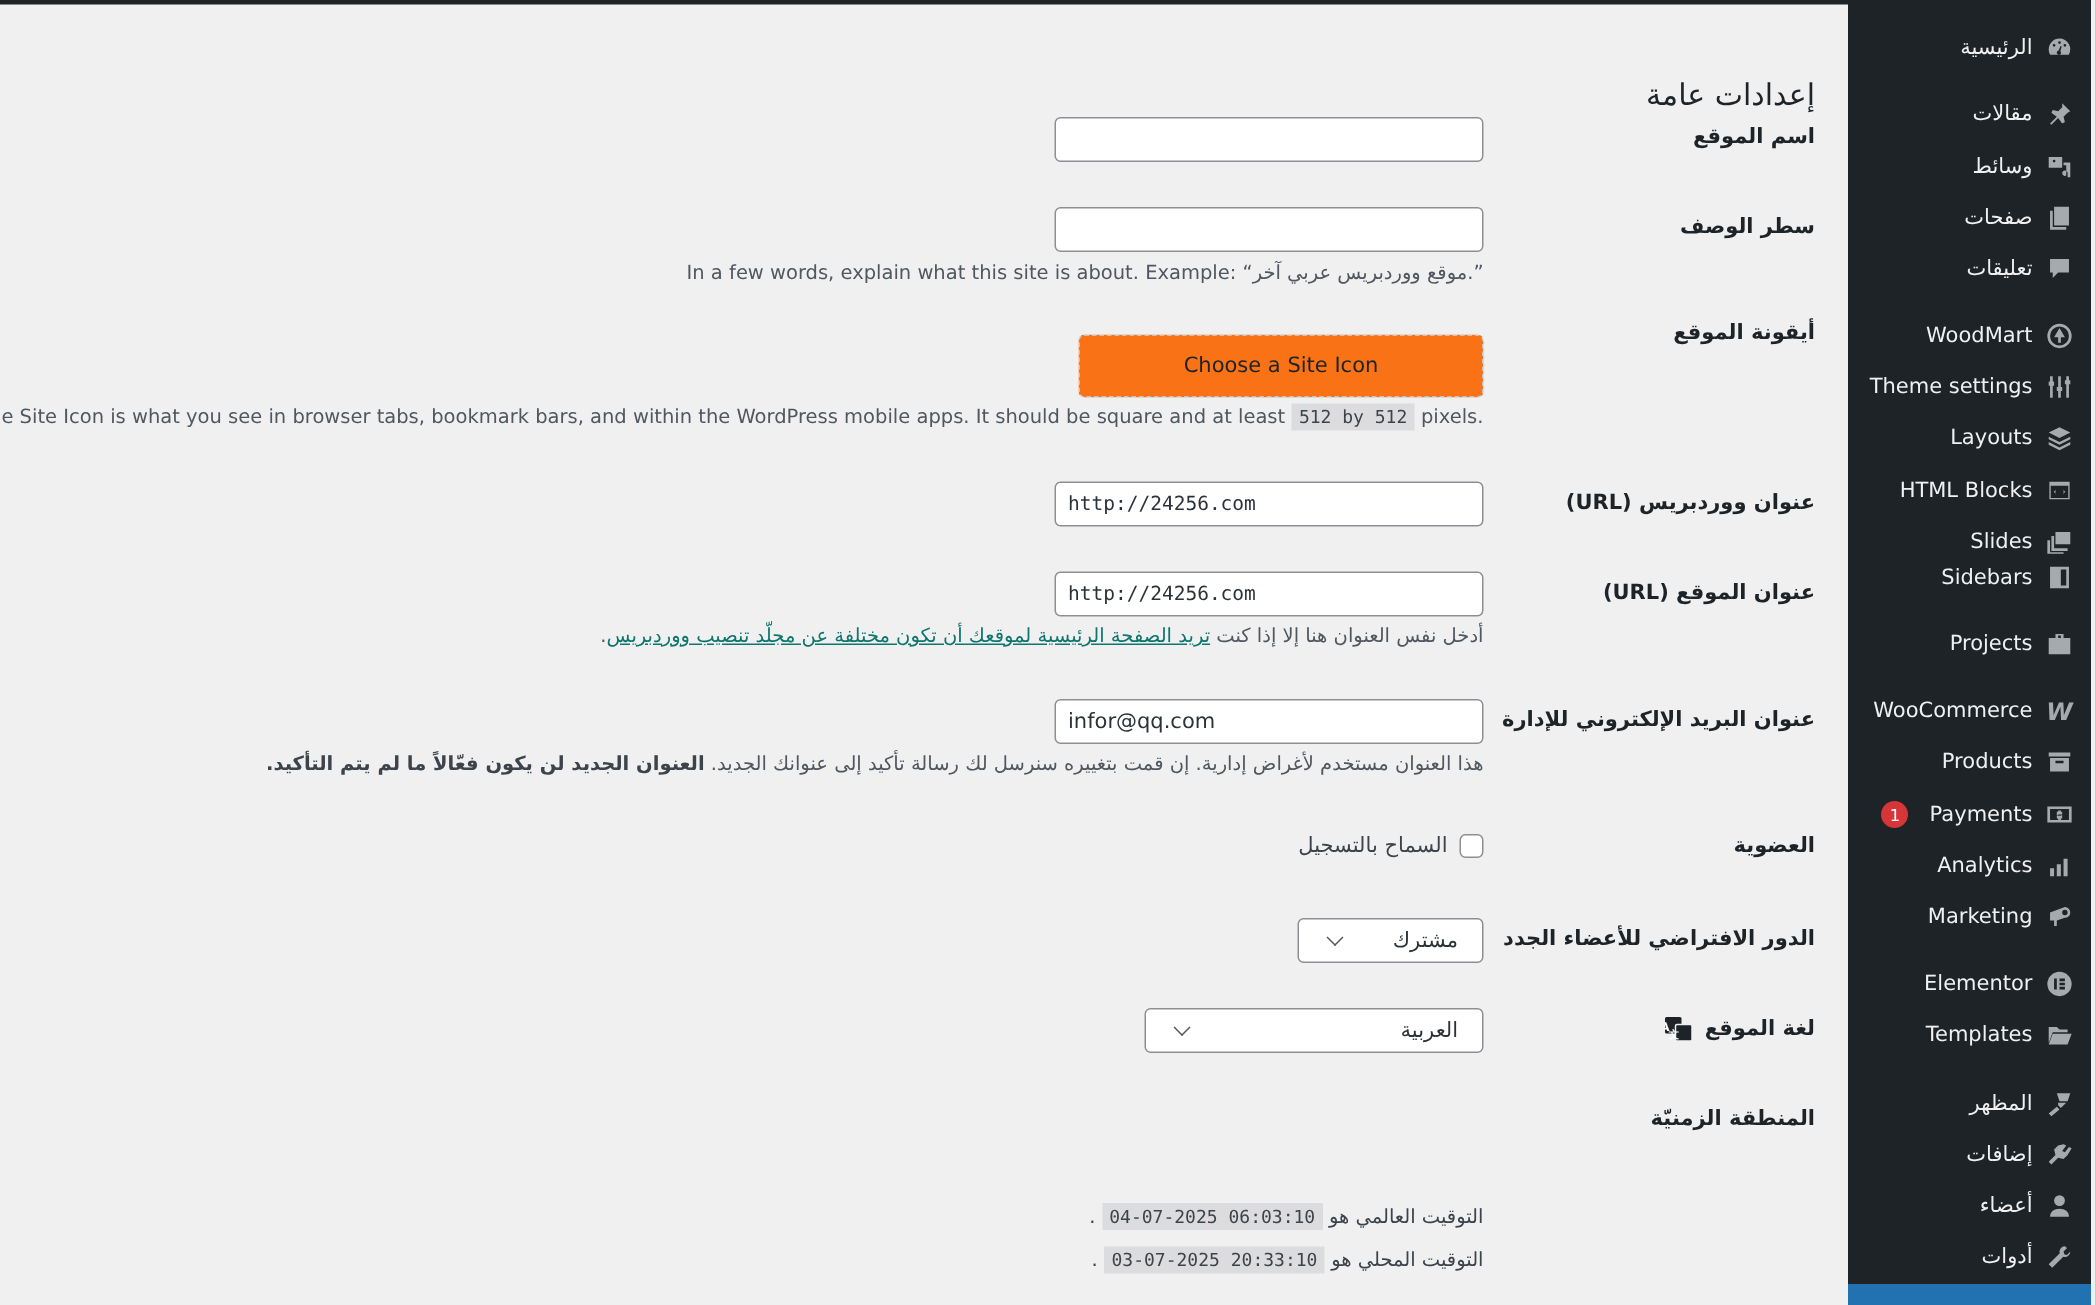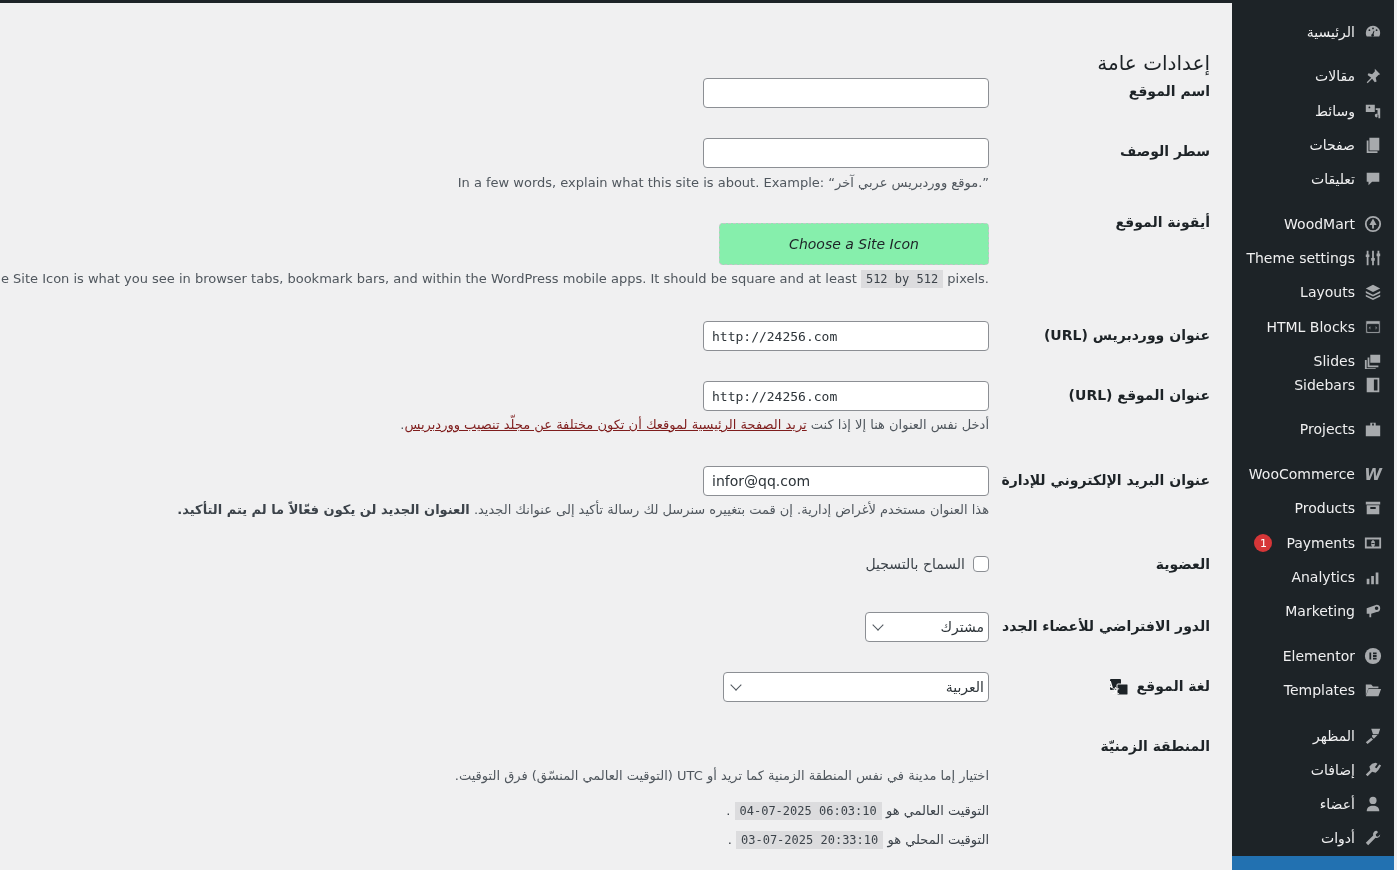--- a/index.html
+++ b/index.html
@@ -14,27 +14,27 @@
   .sb-icon svg { width: 18px; height: 18px; fill: #a7aaad; }
   .sb-badge { background: #d63638; color: #fff; border-radius: 9px; font-size: 11px; min-width: 18px; height: 18px; display: inline-flex; align-items: center; justify-content: center; margin-right: 6px; }
   .sb-active { position: absolute; right: 3px; bottom: 0; width: 162px; height: 14px; background: #2271b1; border-radius: 0; }
   
   .main { position: absolute; left: 0; top: 3px; width: 1232px; height: 867px; direction: rtl; }
   .page-title { position: absolute; right: 22px; top: 20px; font-size: 20px; font-weight: normal; color: #1d2327; margin-top: 28px; }
   .label { position: absolute; right: 22px; font-weight: bold; font-size: 14px; color: #1d2327; white-space: nowrap; }
   .input { position: absolute; right: 243px; width: 286px; height: 30px; background: #fff; border: 1px solid #8c8f94; border-radius: 4px; padding: 0 8px; font-size: 14px; color: #2c3338; display: flex; align-items: center; direction: ltr; }
   .input.mono { font-family: "DejaVu Sans Mono", monospace; font-size: 13px; }
   .desc { position: absolute; right: 243px; font-size: 13px; color: #50575e; white-space: nowrap; }
-  .desc a { color: #7f1d1d; text-decoration: underline; }
+  .desc a { color: #0f766e; text-decoration: underline; }
   .desc b { color: #3c434a; margin-left: 26px; }
   .code { background: #dcdcde; font-family: "DejaVu Sans Mono", monospace; font-size: 12px; padding: 2px 5px; color: #3c434a; }
-  .icon-btn { position: absolute; right: 243px; top: 220px; width: 270px; height: 42px; border: 1px dashed #c3c4c7; border-radius: 4px; display: flex; align-items: center; justify-content: center; font-size: 14px; color: #1d2327; direction: ltr; background: #86efac; font-style: italic; }
+  .icon-btn { position: absolute; right: 243px; top: 220px; width: 270px; height: 42px; border: 1px dashed #c3c4c7; border-radius: 4px; display: flex; align-items: center; justify-content: center; font-size: 14px; color: #1d2327; direction: ltr; background: #f97316; }
   .checkbox-row { position: absolute; right: 243px; top: 553px; display: flex; gap: 8px; font-size: 14px; color: #3c434a; }
   .checkbox { width: 16px; height: 16px; border: 1px solid #8c8f94; border-radius: 4px; background: #fff; }
-  .select { position: absolute; right: 243px; height: 30px; background: #fff; border: 1px solid #8c8f94; border-radius: 4px; display: flex; align-items: center; justify-content: space-between; padding: 0 4px; font-size: 14px; color: #2c3338; }
+  .select { position: absolute; right: 243px; height: 30px; background: #fff; border: 1px solid #8c8f94; border-radius: 4px; display: flex; align-items: center; justify-content: space-between; padding: 0 16px; font-size: 14px; color: #2c3338; }
   .chev { width: 8px; height: 8px; border-right: 1.5px solid #50575e; border-bottom: 1.5px solid #50575e; transform: rotate(45deg); margin-top: -4px; margin-left: 4px; }
   .time-row { position: absolute; right: 243px; font-size: 13px; color: #3c434a; white-space: nowrap; }
   .lang-icon { display: inline-block; width: 18px; height: 16px; vertical-align: middle; margin-right: 4px; }
 </style>
 </head>
 <body>
 
 <div class="topbar"></div>
 
 <div class="main">
@@ -86,27 +86,26 @@
 
   <label class="label" style="top:675px">
     <span>لغة الموقع</span>
     <svg class="lang-icon" viewBox="0 0 18 16">
         <rect x="0" y="0" width="11" height="11" rx="1" fill="#1d2327"></rect>
         <rect x="7" y="5" width="11" height="11" rx="1" fill="#1d2327" stroke="#f0f0f1" stroke-width="1"></rect>
         <text x="3" y="9" font-size="8" fill="#fff" font-family="DejaVu Sans, sans-serif">A</text>
         <text x="9.5" y="14" font-size="7" fill="#fff" font-family="DejaVu Sans, sans-serif">文</text>
       </svg>
   </label>
-  <div class="select" style="top:669px;width:266px">
+  <div class="select" style="top:669px;width:226px">
     <span>العربية</span>
     <span class="chev"></span>
   </div>
 
   <label class="label" style="top:735px">المنطقة الزمنيّة</label>
-  <p class="desc" style="top:765px">اختيار إما مدينة في نفس المنطقة الزمنية كما تريد أو UTC (التوقيت العالمي المنسّق) فرق التوقيت.</p>
   <div class="time-row" style="top:799px">
     <span>التوقيت العالمي هو</span>
     <span class="code" style="direction:ltr;display:inline-block">04-07-2025 06:03:10</span> .
   </div>
   <div class="time-row" style="top:828px">
     <span>التوقيت المحلي هو</span>
     <span class="code" style="direction:ltr;display:inline-block">03-07-2025 20:33:10</span> .
   </div>
 </div>
 

